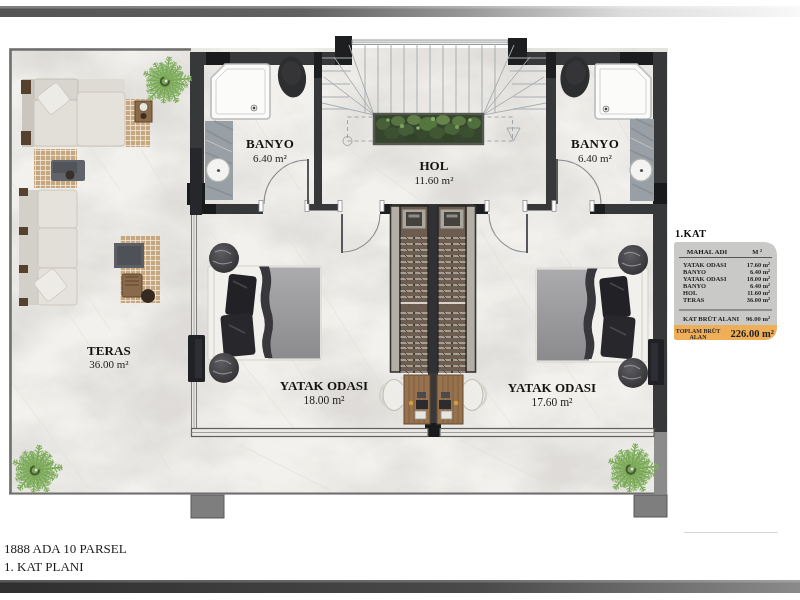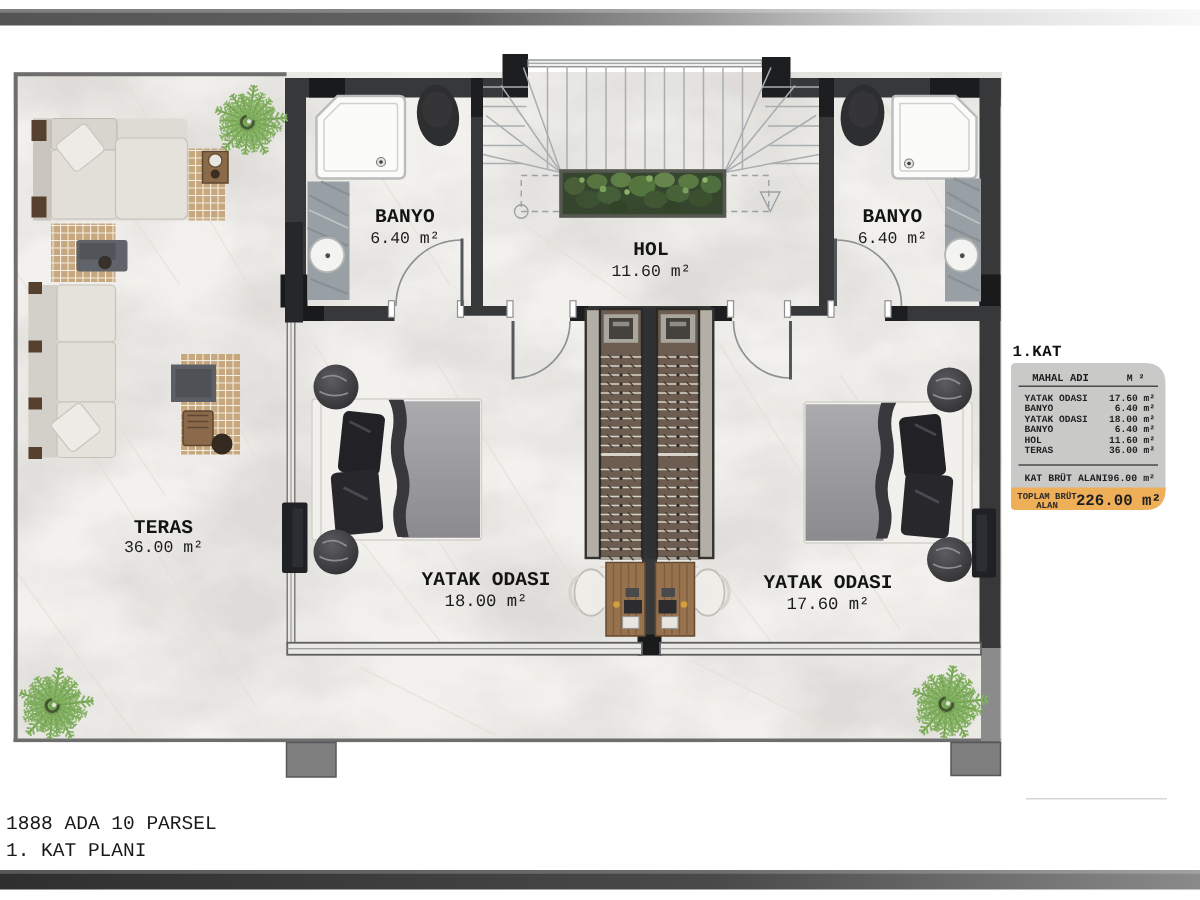--- a/index.html
+++ b/index.html
@@ -1,16 +1,16 @@
 <!DOCTYPE html>
 <html><head>
 <meta charset="utf-8">
 <style>
 html,body{margin:0;padding:0;background:#ffffff;}
-#wrap{position:relative;width:800px;height:600px;overflow:hidden;background:#ffffff;font-family:Liberation Mono, monospace;}
+#wrap{position:relative;width:800px;height:600px;overflow:hidden;background:#ffffff;font-family:Liberation Serif, serif;}
 svg{position:absolute;left:0;top:0;}
 </style>
 </head>
 <body>
 <div id="wrap">
 <svg width="800" height="600" viewBox="0 0 800 600">
 <defs>
 <filter id="marb" x="0%" y="0%" width="100%" height="100%" color-interpolation-filters="sRGB">
 <feTurbulence type="fractalNoise" baseFrequency="0.009 0.014" numOctaves="5" seed="11"></feTurbulence>
 <feColorMatrix type="matrix" values="0 0 0 0 0.835  0 0 0 0 0.825  0 0 0 0 0.81  1.7 1.7 0 0 -1.3"></feColorMatrix>

